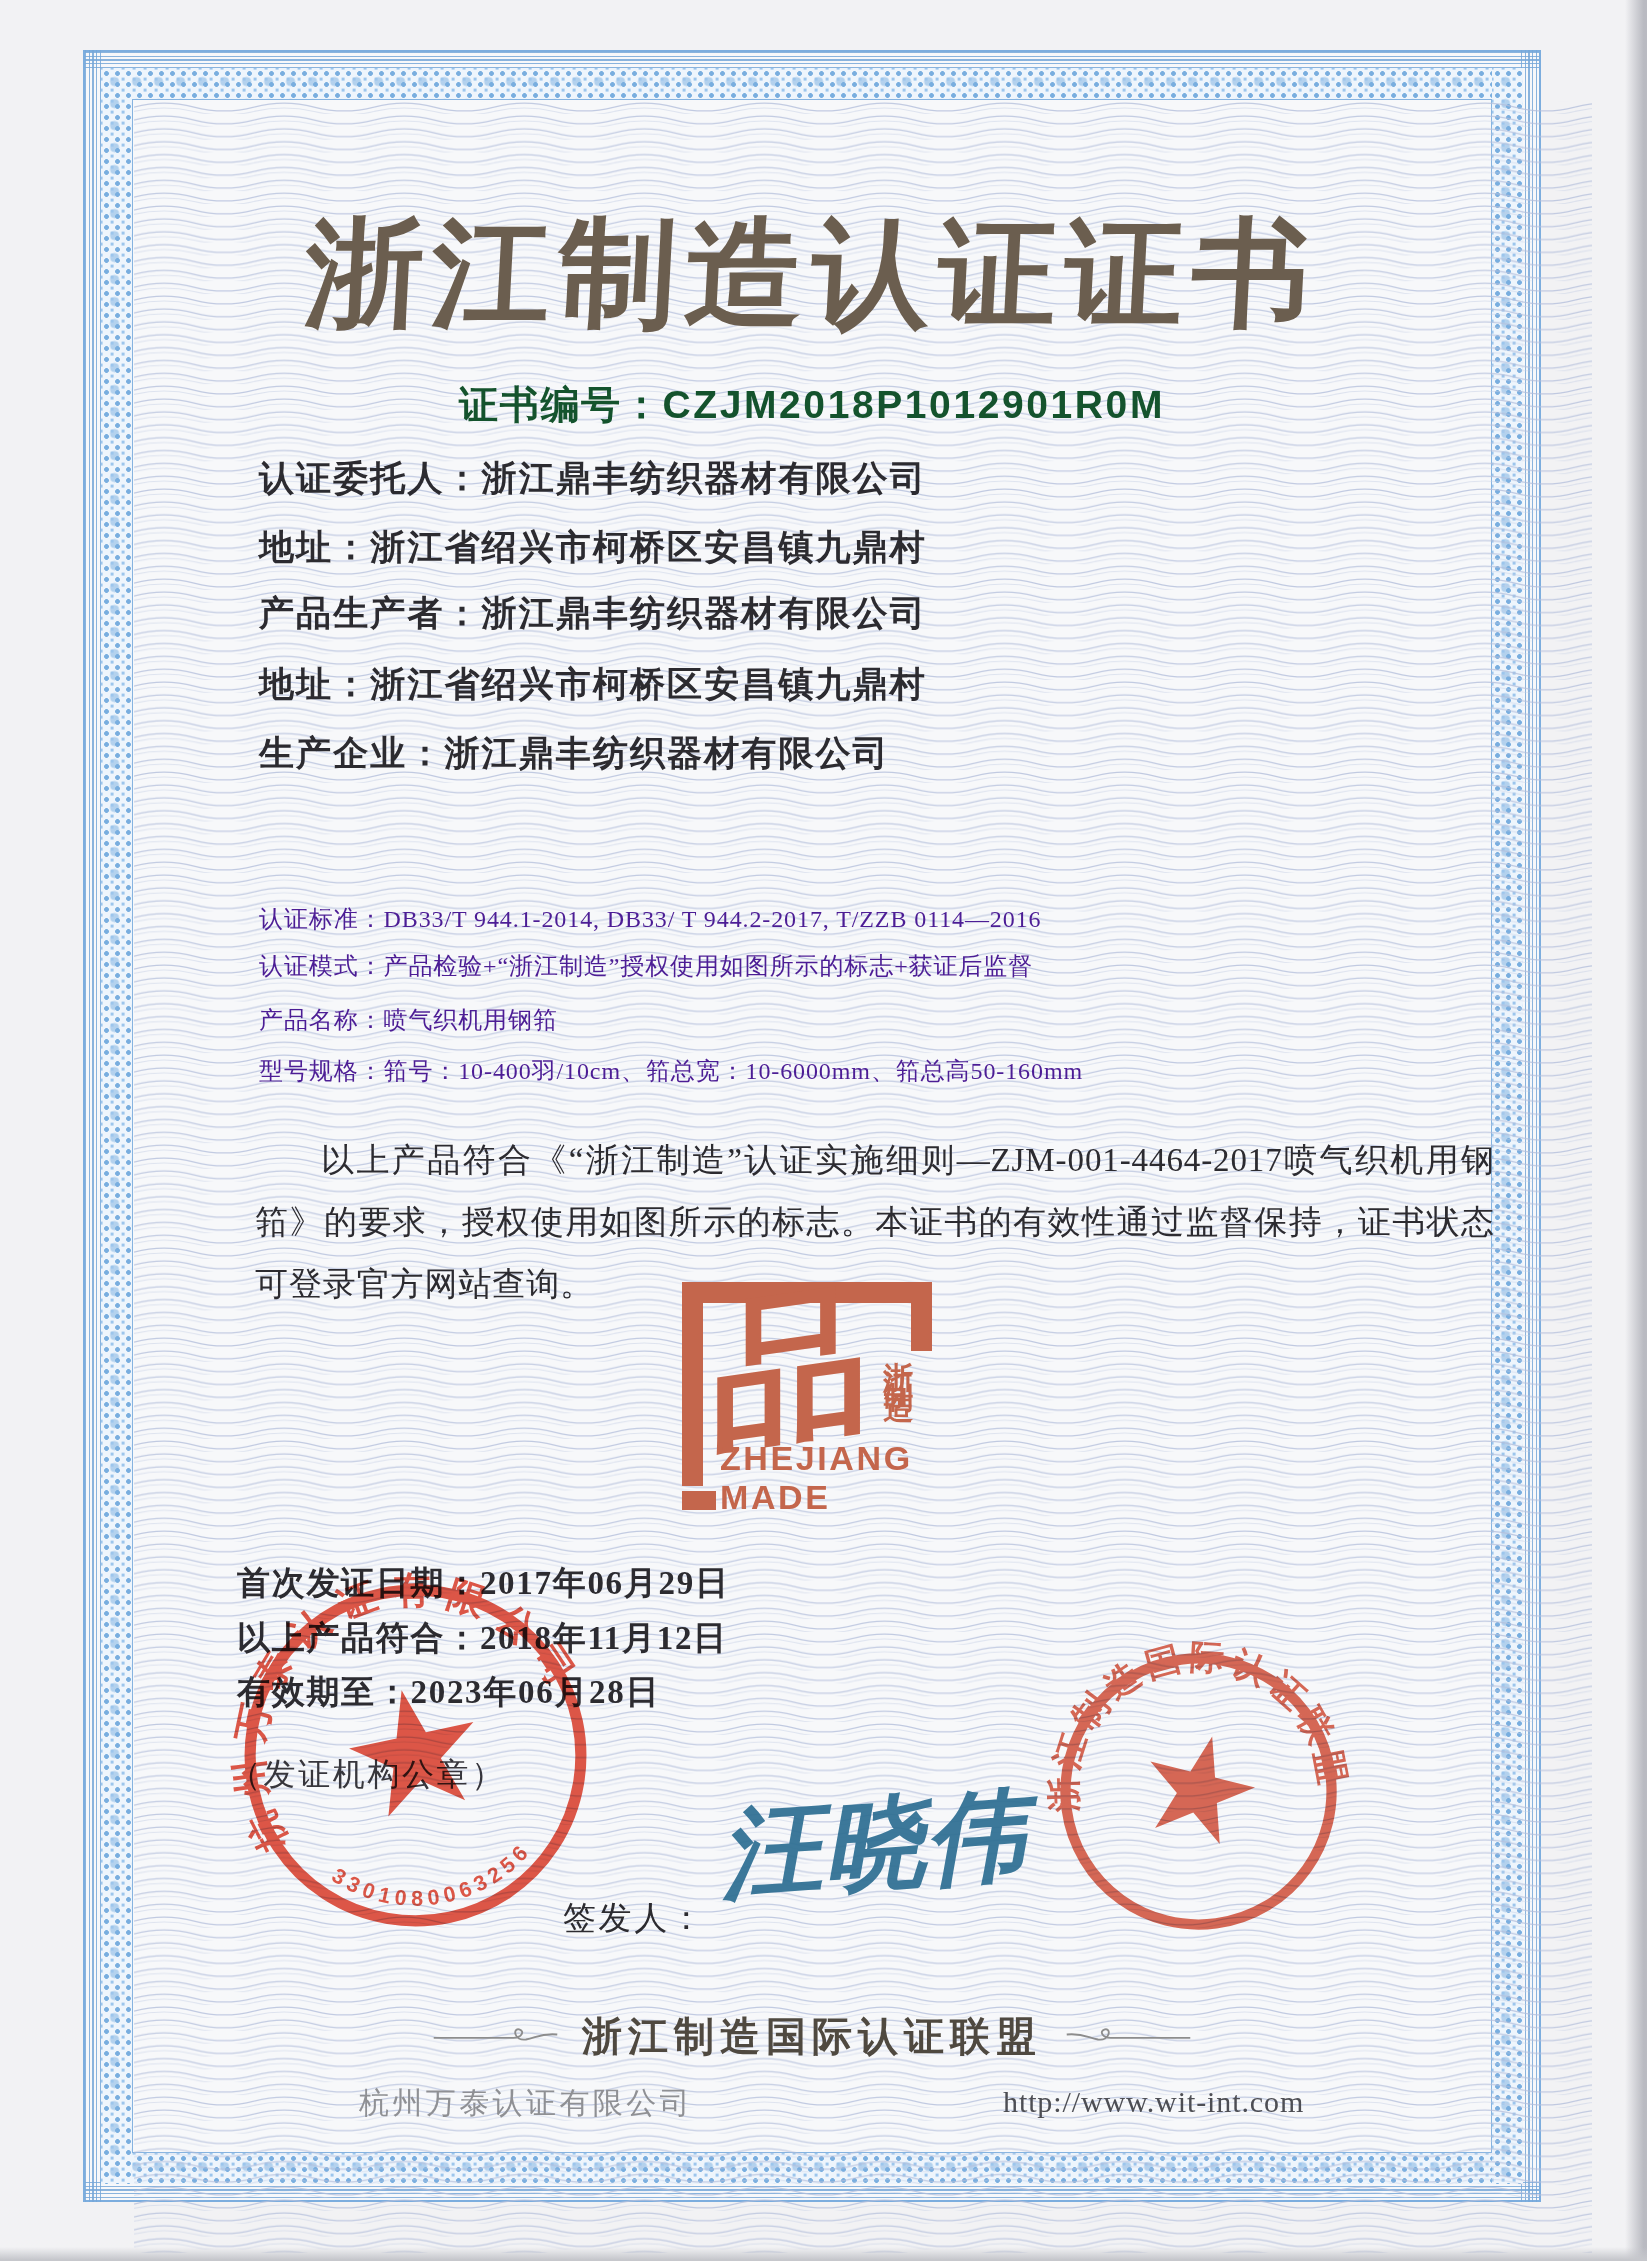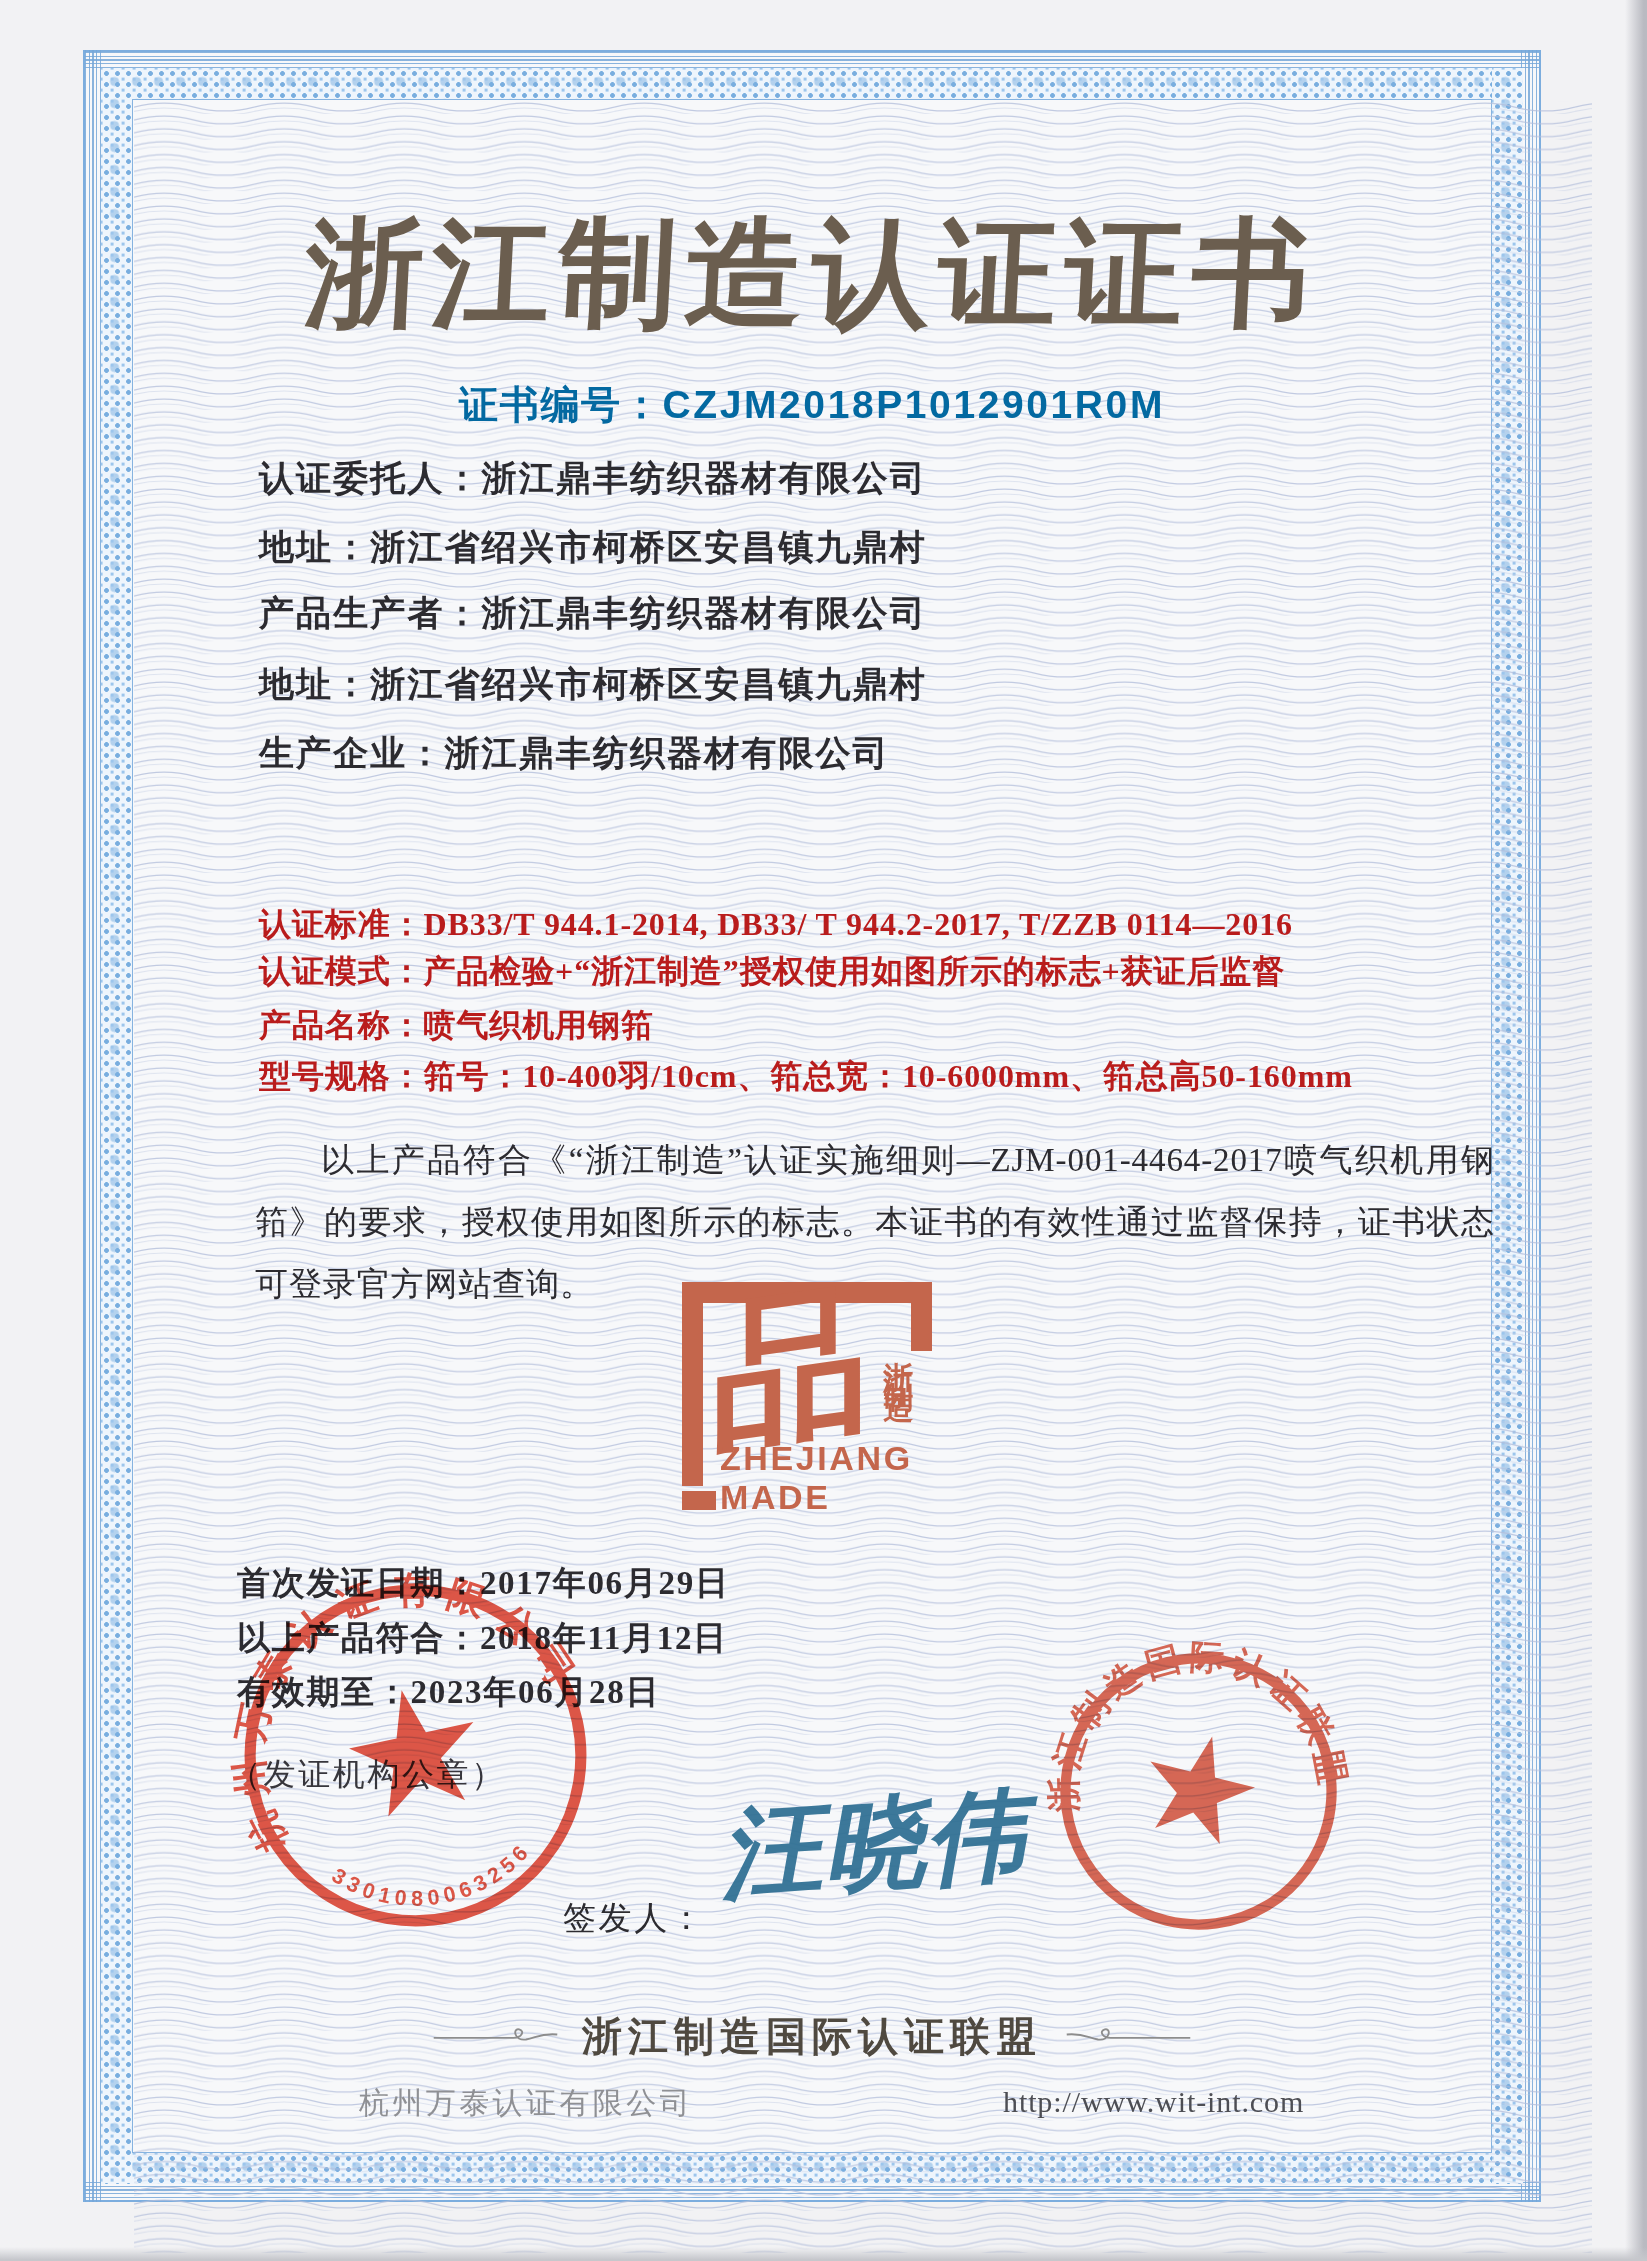--- a/index.html
+++ b/index.html
@@ -43,28 +43,28 @@
 
   .innerline{position:absolute;inset:49px;border:1.7px solid #86b3e0;}
   .waves{position:absolute;inset:51px;z-index:0;}
 
   .layer{position:absolute;inset:0;z-index:2;}
 
   .title{position:absolute;left:0;top:136px;width:100%;text-align:center;
     font-size:118px;font-weight:700;color:#6b5e4f;letter-spacing:8.6px;
     transform:skewX(-3deg);line-height:1.5;}
   .certno{position:absolute;left:0;top:328px;width:100%;text-align:center;
-    color:#0369a1;font-size:39px;font-weight:700;letter-spacing:1.7px;}
+    color:#14532d;font-size:39px;font-weight:700;letter-spacing:1.7px;}
   .certno .num{font-family:"Liberation Sans","DejaVu Sans",sans-serif;
     font-weight:700;letter-spacing:2.6px;}
 
   .frow{position:absolute;left:176px;font-size:35px;font-weight:700;
     color:#2c2b30;letter-spacing:2.1px;white-space:nowrap;}
-  .srow{position:absolute;left:176px;font-size:32px;font-weight:700;
-    color:#b91c1c;letter-spacing:0.9px;white-space:nowrap;}
+  .srow{position:absolute;left:176px;font-size:24px;font-weight:400;
+    color:#4c1d95;letter-spacing:0.9px;white-space:nowrap;}
 
   .statement{position:absolute;left:172px;top:1079px;width:1240px;
     font-size:33px;line-height:62px;color:#2c2b30;text-indent:2em;
     text-align:justify;letter-spacing:0.9px;margin:0;}
 
   
   .logo{position:absolute;left:599px;top:1232px;width:250px;height:240px;color:#c4664c;}
   .logo .bar{position:absolute;background:#c4664c;}
   .logo .bt{left:0;top:0;right:0;height:20.6px;}
   .logo .bl{left:0;top:0;width:20.6px;height:204px;}

